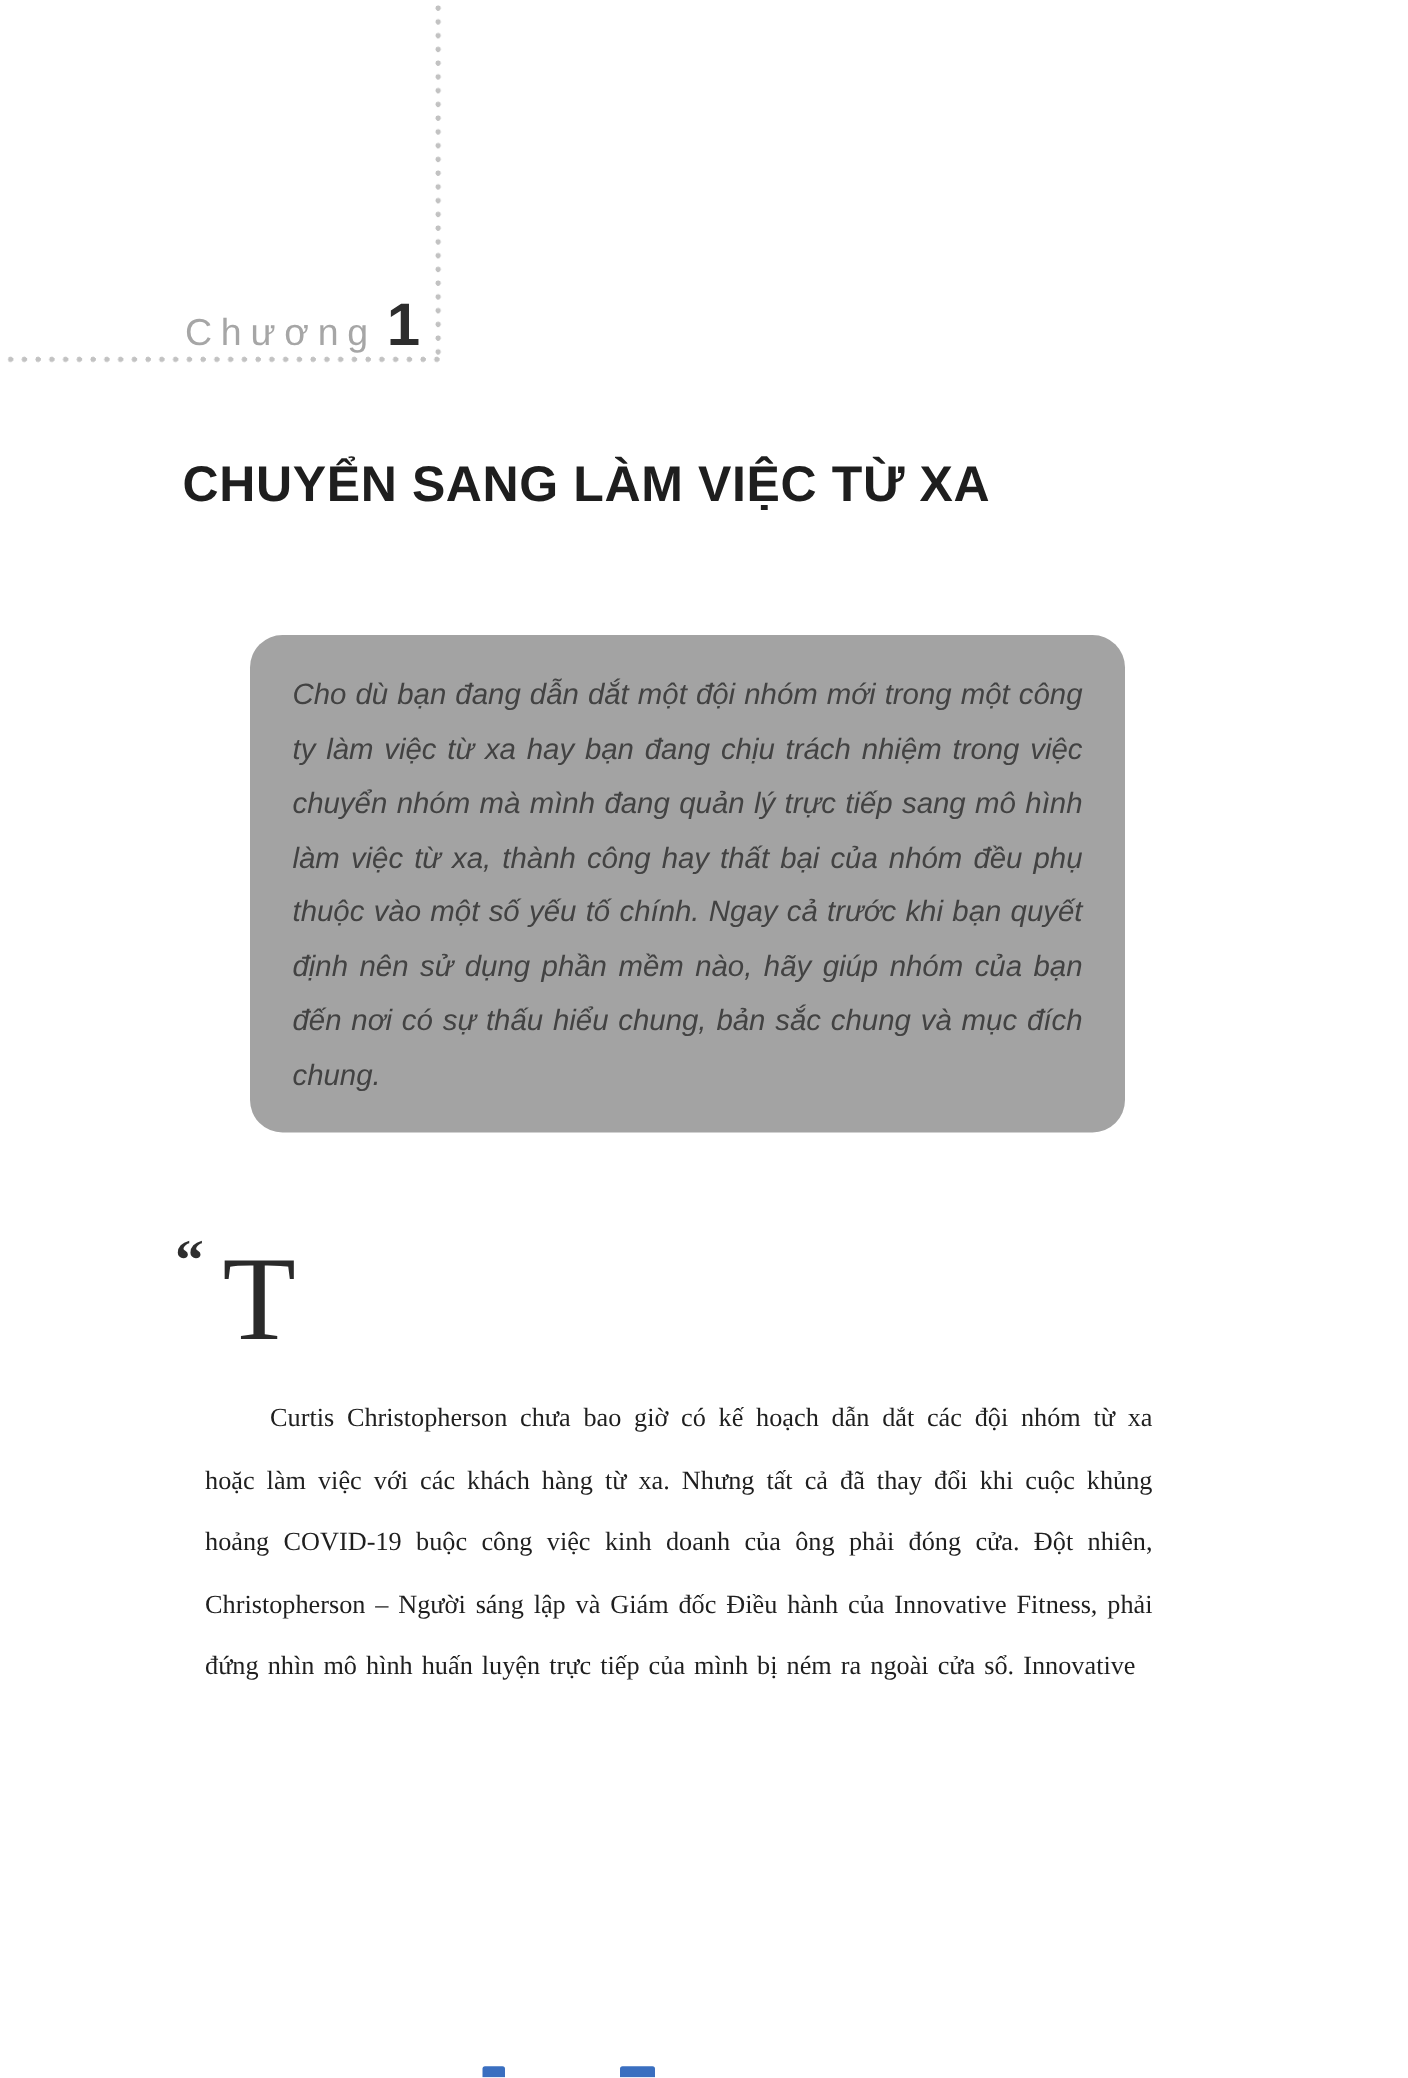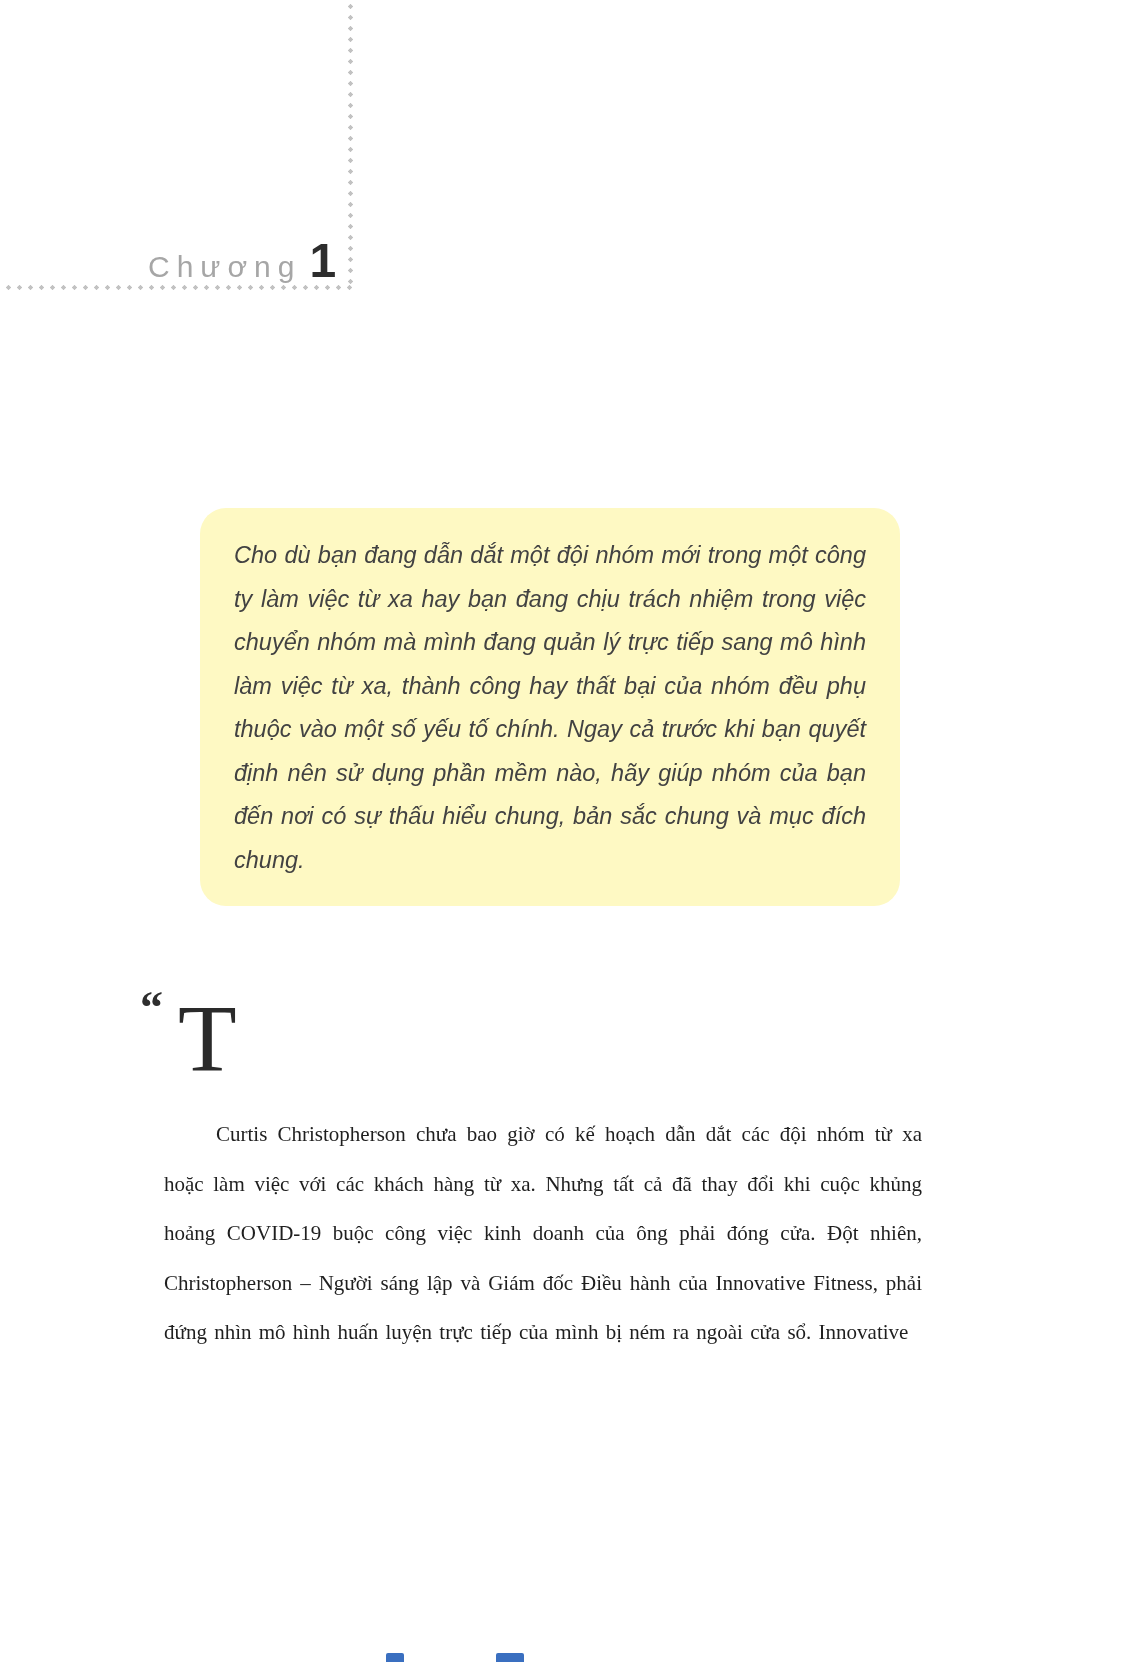--- a/index.html
+++ b/index.html
@@ -72,21 +72,21 @@
     color: #1e1e1e;
     letter-spacing: 0.5px;
   }
 
   .intro-box {
     position: absolute;
     left: 200px;
     top: 508px;
     width: 700px;
     box-sizing: border-box;
-    background: #fef9c3;
+    background: #a3a3a3;
     border-radius: 26px;
     padding: 26px 34px 24px 34px;
   }
   .intro-box p {
     margin: 0;
     font-family: "Liberation Sans", sans-serif;
     font-style: italic;
     font-size: 23.5px;
     line-height: 43.5px;
     color: #424242;
@@ -151,20 +151,21 @@
 <div class="page">
 
   <div class="corner-v"></div>
   <div class="corner-h"></div>
 
   <div class="chapter">
     <span class="chapter-label">Chương</span>
     <span class="chapter-number">1</span>
   </div>
 
+  <h1 class="title">CHUYỂN SANG LÀM VIỆC TỪ XA</h1>
 
   <div class="intro-box">
     <p>Cho dù bạn đang dẫn dắt một đội nhóm mới trong một công ty làm việc từ xa hay bạn đang chịu trách nhiệm trong việc chuyển nhóm mà mình đang quản lý trực tiếp sang mô hình làm việc từ xa, thành công hay thất bại của nhóm đều phụ thuộc vào một số yếu tố chính. Ngay cả trước khi bạn quyết định nên sử dụng phần mềm nào, hãy giúp nhóm của bạn đến nơi có sự thấu hiểu chung, bản sắc chung và mục đích chung.</p>
   </div>
 
   <div class="quote">
     <span class="open-quote">“</span>
     <span class="drop-cap">T</span>
   </div>
 

